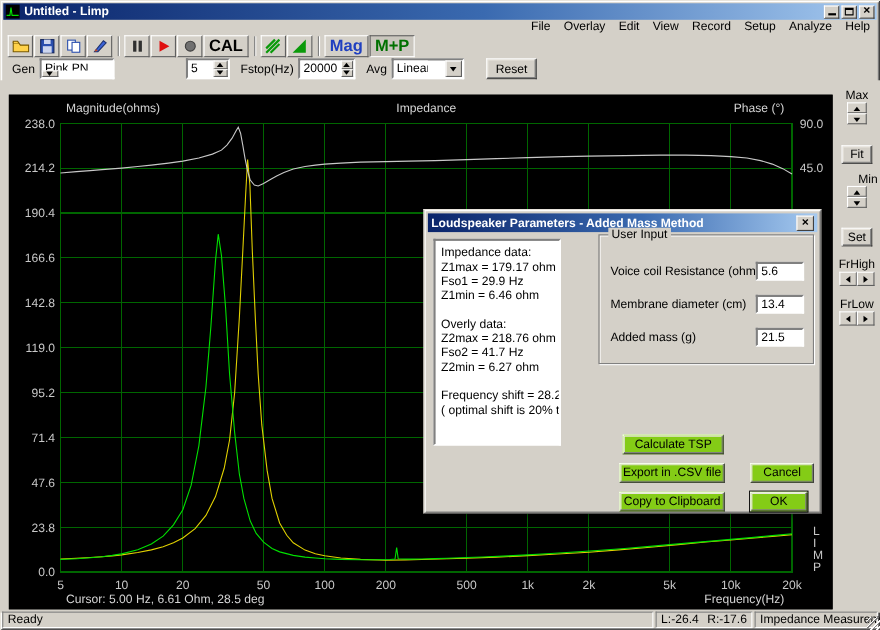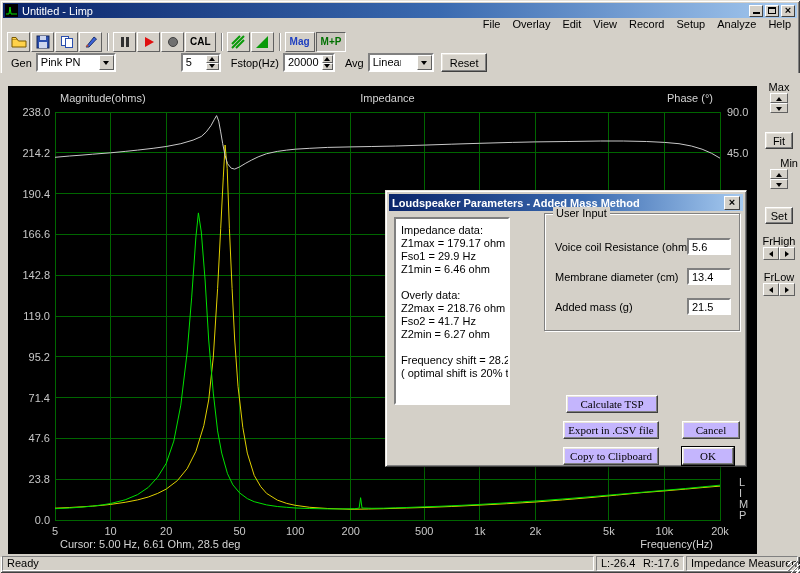--- a/index.html
+++ b/index.html
@@ -4,54 +4,54 @@
 <style>
   * { margin:0; padding:0; box-sizing:border-box; }
   html,body { width:800px; height:573px; }
   body { font-family:"Liberation Sans", sans-serif; font-size:11px; background:#808080; }
   .window { position:relative; width:800px; height:573px; background:#d4d0c8; overflow:hidden;
             box-shadow: inset 1px 1px 0 #e8e4dc, inset -1px -1px 0 #404040, inset 2px 2px 0 #fff, inset -2px -2px 0 #808080; }
 
   
   .titlebar { position:absolute; left:3px; top:3px; right:3px; height:15px;
               background:linear-gradient(90deg,#0a246a,#3a6ab0 55%,#a6caf0); display:flex; align-items:center; padding:0 2px; }
-  .title-text { color:#fff; font-weight:normal; margin-left:4px; flex:1; white-space:nowrap; }
+  .title-text { color:#fff; font-weight:bold; margin-left:4px; flex:1; white-space:nowrap; }
   .tb-ctl { width:14px; height:12px; margin-left:2px; background:#d4d0c8; border:1px solid; border-color:#fff #404040 #404040 #fff;
             display:inline-flex; align-items:flex-end; justify-content:center; padding:0; cursor:default; }
   .glyph-min { display:block; width:7px; height:2px; background:#000; margin-bottom:2px; }
   .glyph-max { display:block; width:8px; height:7px; border:1px solid #000; border-top:2px solid #000; margin-bottom:2px; }
   .glyph-close { font-size:11px; font-weight:bold; line-height:11px; display:block; margin:0 auto 0; }
 
   
   .menubar { position:absolute; left:3px; top:18px; right:3px; height:13px; display:flex; align-items:center;justify-content:flex-end; }
   .menu-item { padding:0 6px; height:13px; line-height:13px; }
 
   
   .toolbar { position:absolute; left:3px; top:31px; right:3px; height:21px; display:flex; align-items:center; padding-left:4px; }
   .tool-btn { width:23px; height:20px; margin-right:1px; background:#d4d0c8; border:1px solid; border-color:#fff #606060 #606060 #fff;
-              display:inline-flex; align-items:center; justify-content:center; padding:0; font-family:inherit; font-size:10px; }
+              display:inline-flex; align-items:center; justify-content:center; padding:0; font-family:inherit; font-size:15px; }
   .tool-btn.wide { width:auto; min-width:26px; padding:0 4px; font-weight:bold; }
   .tool-btn.pressed { border-color:#606060 #fff #fff #606060; background:#cac6be; }
   .txt-blue { color:#2040c0; } .txt-green { color:#007000; } .txt-black { color:#000; }
   .tb-sep { width:2px; height:18px; border-left:1px solid #808080; border-right:1px solid #fff; margin:0 4px; }
   .tool-icon { display:inline-flex; }
 
   
   .controlbar { position:absolute; left:3px; top:52px; right:3px; height:21px; display:flex; align-items:center; padding-left:6px; }
   .cb-label { margin:0 4px 0 2px; white-space:nowrap; }
   .combo { display:flex; height:19px; border:2px solid; border-color:#808080 #fff #fff #808080; background:#fff; }
   .combo-text { padding:1px 3px; background:#fff; white-space:nowrap; overflow:hidden; }
   .combo-btn { width:15px; background:#d4d0c8; border:1px solid; border-color:#fff #606060 #606060 #fff;
                display:inline-flex; align-items:center; justify-content:center; padding:0; }
   .spinbox { display:flex; height:19px; border:2px solid; border-color:#808080 #fff #fff #808080; background:#fff; }
   .spin-text { padding:1px 3px; background:#fff; flex:1; }
   .spin-btns { display:flex; flex-direction:column; width:13px; }
   .spin-mini { flex:1; background:#d4d0c8; border:1px solid; border-color:#fff #606060 #606060 #fff;
                display:inline-flex; align-items:center; justify-content:center; padding:0; }
-  .cb-btn { height:19px; padding:0 8px; margin-left:7px; background:#d4d0c8; border:1px solid; border-color:#fff #404040 #404040 #fff;
+  .cb-btn { height:19px; padding:0 8px; margin-left:20px; background:#d4d0c8; border:1px solid; border-color:#fff #404040 #404040 #fff;
             box-shadow:inset -1px -1px 0 #808080, inset 1px 1px 0 #e8e4dc; font-family:inherit; font-size:11px; }
 
   .tri-up   { width:0; height:0; border-left:3px solid transparent; border-right:3px solid transparent; border-bottom:4px solid #000; display:block; }
   .tri-down { width:0; height:0; border-left:3px solid transparent; border-right:3px solid transparent; border-top:4px solid #000; display:block; }
   .tri-left { width:0; height:0; border-top:3px solid transparent; border-bottom:3px solid transparent; border-right:4px solid #000; display:block; }
   .tri-right{ width:0; height:0; border-top:3px solid transparent; border-bottom:3px solid transparent; border-left:4px solid #000; display:block; }
 
   
   .workspace { position:absolute; left:0; top:73px; width:800px; height:484px; background:#d4d0c8; }
   .chart-svg { position:absolute; left:8px; top:13px; background:#000; display:block; }
@@ -82,22 +82,22 @@
   .dlg-close { width:16px; height:14px; background:#d4d0c8; border:1px solid; border-color:#fff #404040 #404040 #fff;
                font-weight:bold; font-size:11px; line-height:11px; padding:0; }
   .dlg-info { position:absolute; left:8px; top:26px; width:116px; height:188px; background:#fff;
               border:2px solid; border-color:#808080 #fff #fff #808080; padding:5px 5px; white-space:pre; line-height:13px; overflow:hidden; }
   .group { position:absolute; left:158px; top:22px; width:196px; height:118px; border:1px solid #808080;
            box-shadow:1px 1px 0 #fff, inset 1px 1px 0 #fff; }
   .g-legend { position:absolute; top:-7px; left:8px; background:#d4d0c8; padding:0 3px; }
   .g-row { position:absolute; left:10px; right:8px; height:18px; display:flex; align-items:center; }
   .g-input { position:absolute; right:0; top:0; width:44px; height:17px; background:#fff; border:2px solid; border-color:#808080 #fff #fff #808080;
              font-family:inherit; font-size:11px; padding:0 3px; }
-  .dlg-btn { position:absolute; height:18px; background:#c4b5fd; border:1px solid; border-color:#fff #404040 #404040 #fff;
-             box-shadow:inset -1px -1px 0 #808080, inset 1px 1px 0 #e8e4dc; font-family:Liberation Serif, serif; font-size:11px; padding:0; }
+  .dlg-btn { position:absolute; height:18px; background:#84cc16; border:1px solid; border-color:#fff #404040 #404040 #fff;
+             box-shadow:inset -1px -1px 0 #808080, inset 1px 1px 0 #e8e4dc; font-family:Liberation Sans, sans-serif; font-size:11px; padding:0; }
   .b-calc { left:180px; top:204px; width:92px; }
   .b-export { left:177px; top:230px; width:96px; }
   .b-copy { left:177px; top:256px; width:96px; }
   .b-cancel { left:296px; top:230px; width:58px; }
   .b-ok { left:296px; top:256px; width:52px; box-shadow:0 0 0 1px #000, inset -1px -1px 0 #808080, inset 1px 1px 0 #e8e4dc; }
 
   
   .statusbar { position:absolute; left:2px; right:2px; bottom:2px; height:15px; display:flex; gap:2px; }
   .sb-panel { border:1px solid; border-color:#808080 #fff #fff #808080; padding:0 4px; line-height:13px; white-space:nowrap; }
   .sb-ready { flex:1; }
@@ -214,21 +214,21 @@
           </svg>
         </span>
       </button>
       <span class="tb-sep"></span>
       <button class="tool-btn wide txt-blue">Mag</button>
       <button class="tool-btn wide pressed txt-green">M+P</button>
     </div>
 
   <div class="controlbar">
     <span class="cb-label">Gen</span>
-    <div class="combo" style="width:80px;">
+    <div class="combo" style="width:68px;flex-direction:column;">
       <span class="combo-text" style="flex:1;">Pink PN</span>
       <button class="combo-btn">
           <span class="tri-down"></span>
         </button>
     </div>
     <span class="cb-label" style="margin-left:12px;margin-top:44px;">Fstart(Hz)</span>
     <div class="spinbox" style="width:40px;">
       <span class="spin-text">5</span>
       <span class="spin-btns">
         <button class="spin-mini">

